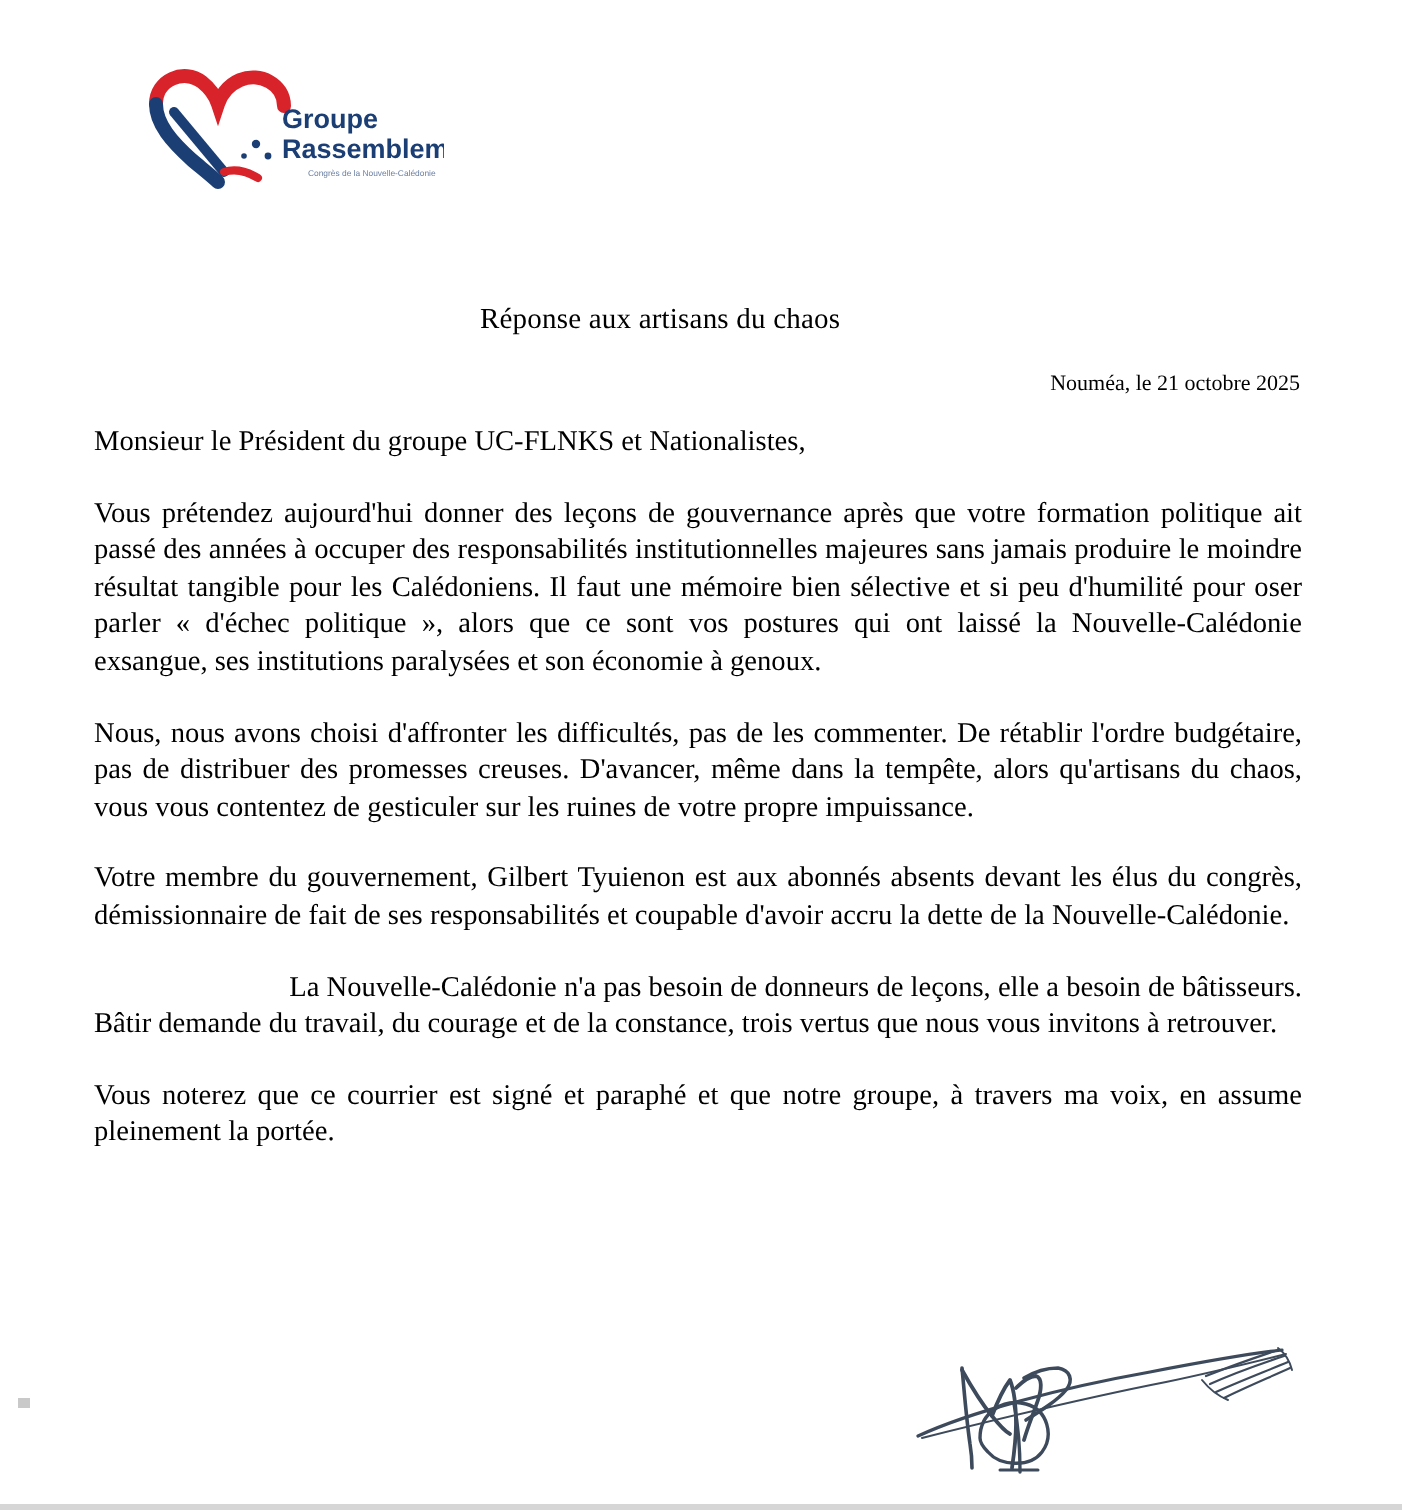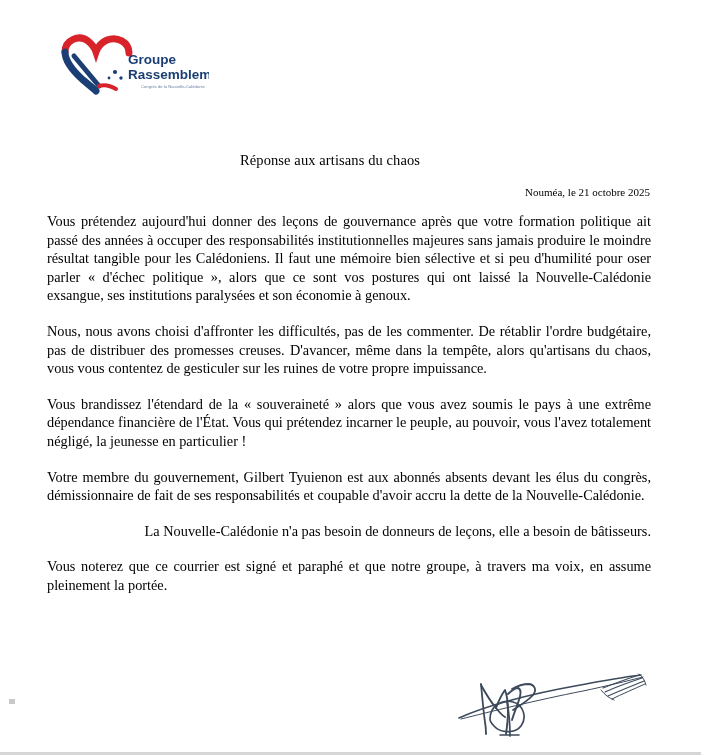--- a/index.html
+++ b/index.html
@@ -12,21 +12,21 @@
     height: 755px;
     position: relative;
     overflow: hidden;
     font-family: "Liberation Serif", "DejaVu Serif", serif;
     color: #000000;
   }
 
   
   .letterhead {
     position: absolute;
-    left: 59px;
+    left: 72px;
     top: 28px;
     width: 150px;
     height: 68px;
     text-align: right;
   }
   .logo-svg { display: block; }
 
   
   .doc-title {
     position: absolute;
@@ -124,32 +124,33 @@
     <text x="82" y="60" font-family="Liberation Sans, sans-serif" font-size="4.2" fill="#6a7fa3">Congrès de la Nouvelle-Calédonie</text>
   </svg>
 </div>
 
 <div class="doc-title">Réponse aux artisans du chaos</div>
 
 <div class="date-line">Nouméa, le 21 octobre 2025</div>
 
 <div class="body-block">
 
+  <p class="salutation">Monsieur le Président du groupe UC-FLNKS et Nationalistes,</p>
 
   <p class="para">Vous prétendez aujourd'hui donner des leçons de gouvernance après que votre formation politique ait passé des années à occuper des responsabilités institutionnelles majeures sans jamais produire le moindre résultat tangible pour les Calédoniens. Il faut une mémoire bien sélective et si peu d'humilité pour oser parler « d'échec politique », alors que ce sont vos postures qui ont laissé la Nouvelle-Calédonie exsangue, ses institutions paralysées et son économie à genoux.</p>
 
   <p class="para">Nous, nous avons choisi d'affronter les difficultés, pas de les commenter. De rétablir l'ordre budgétaire, pas de distribuer des promesses creuses. D'avancer, même dans la tempête, alors qu'artisans du chaos, vous vous contentez de gesticuler sur les ruines de votre propre impuissance.</p>
 
-  <p class="para">Vous brandissez l'étendard de la « souveraineté » alors que vous avez soumis le pays à une extrême dépendance financière de l'État. Vous qui prétendez incarner le peuple, au pouvoir, vous l'avez totalement négligé, la jeunesse en particulier !</p>
 
   <p class="para">Votre membre du gouvernement, Gilbert Tyuienon est aux abonnés absents devant les élus du congrès, démissionnaire de fait de ses responsabilités et coupable d'avoir accru la dette de la Nouvelle-Calédonie.</p>
 
 
   <div class="para-mixed">
     <span class="line-plain">La Nouvelle-Calédonie n'a pas besoin de donneurs de leçons, elle a besoin de bâtisseurs.</span>
+    <span class="line-just">Bâtir demande du travail, du courage et de la constance, trois vertus que nous vous invitons à retrouver.</span>
   </div>
 
   <p class="para">Vous noterez que ce courrier est signé et paraphé et que notre groupe, à travers ma voix, en assume pleinement la portée.</p>
 
 </div>
 
 <div class="signature">
   <svg width="225" height="72" viewBox="0 0 225 72">
     <g fill="none" stroke="#3d4a5c" stroke-linecap="round" stroke-linejoin="round">
 

